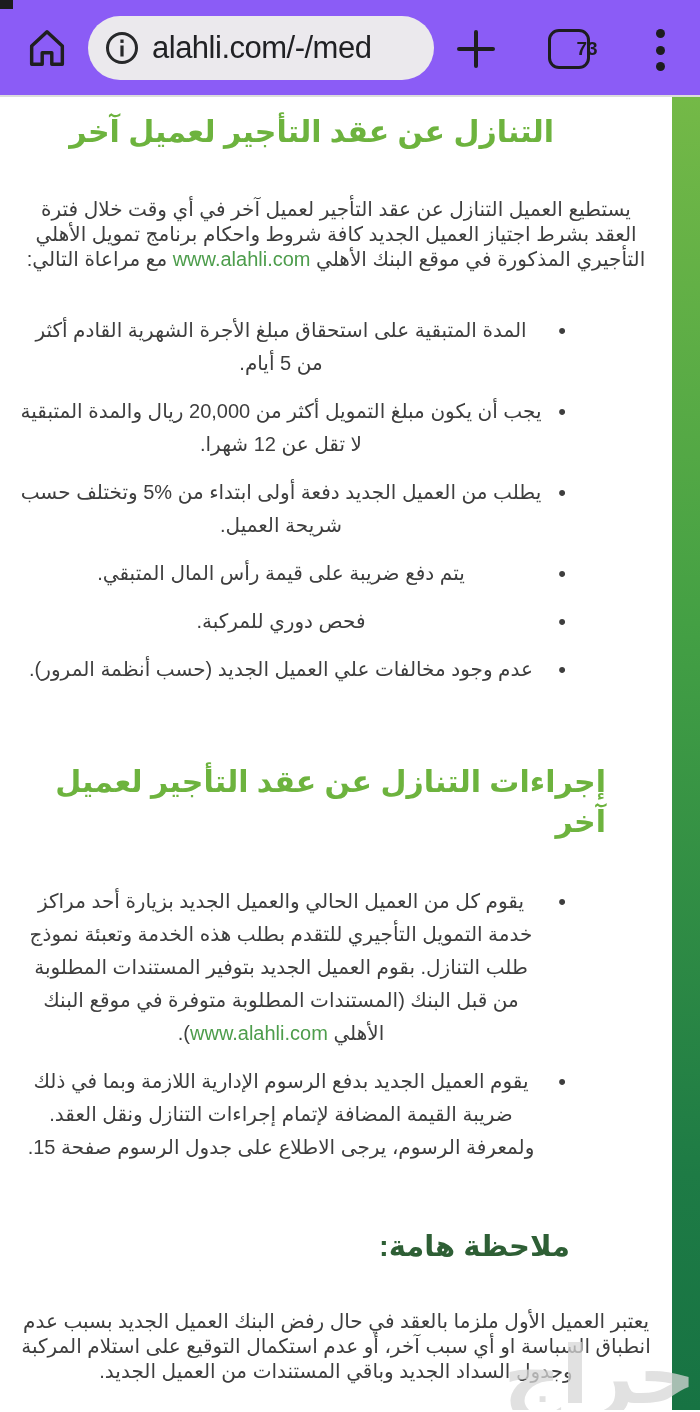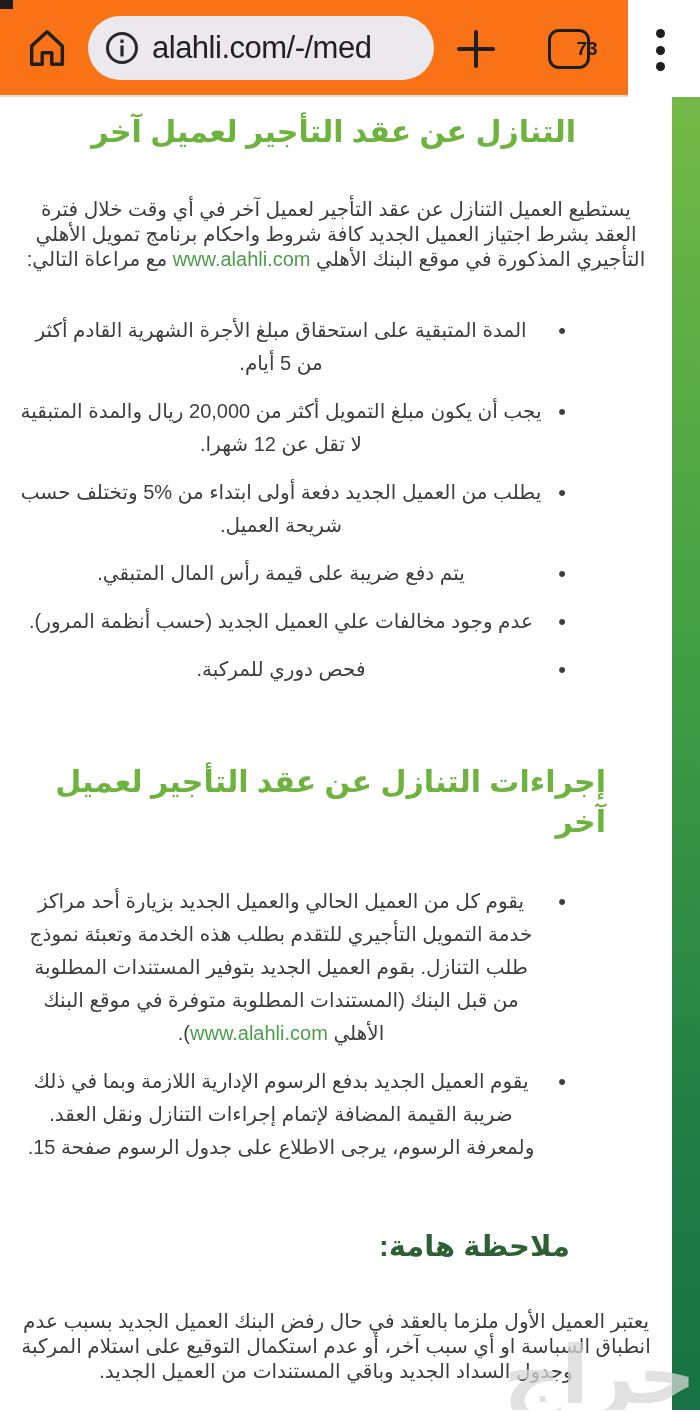--- a/index.html
+++ b/index.html
@@ -10,21 +10,21 @@
     --bar-mid:#44a044;
     --bar-low:#1e7b45;
     --bar-bottom:#177343;
   }
   *{box-sizing:border-box;margin:0;padding:0;}
   html,body{width:700px;height:1412px;overflow:hidden;background:#fff;
     font-family:"Liberation Sans","DejaVu Sans",sans-serif;}
   .screen{position:relative;width:700px;height:1412px;background:#fff;}
 
   
-  .toolbar{position:relative;width:628px;height:97px;background:#f97316;
+  .toolbar{position:relative;width:700px;height:97px;background:#8b5cf6;
     border-bottom:2px solid #dcdcdc;z-index:10;}
   .corner-artifact{position:absolute;left:0;top:0;width:13px;height:9px;background:#1c1c1e;}
   .home-btn{position:absolute;left:24px;top:25px;width:46px;height:46px;color:#1f1f1f;}
   .omnibox{position:absolute;left:88px;top:16px;width:346px;height:64px;
     background:#ebe9ed;border-radius:32px;display:flex;align-items:center;
     padding-left:17px;overflow:hidden;}
   .info-icon{flex:0 0 auto;width:34px;height:34px;color:#27282a;}
   .url-text{font-size:31px;color:#202124;margin-left:13px;white-space:nowrap;
     letter-spacing:-0.5px;}
   .newtab-btn{position:absolute;left:453px;top:26px;width:46px;height:46px;color:#1f1f1f;}
@@ -36,21 +36,21 @@
   .menu-btn i{width:9px;height:9px;border-radius:50%;background:#1d1d1f;}
 
   
   .content{position:relative;width:700px;height:1313px;background:#fff;
     direction:rtl;padding:0 44px 0 20px;overflow:hidden;color:#3e3e3e;}
   .accent-bar{position:absolute;top:0;right:0;width:28px;height:1313px;
     background:linear-gradient(180deg,var(--bar-top) 0%,var(--bar-mid) 40%,
       var(--bar-low) 82%,var(--bar-bottom) 100%);}
   h1.sec-heading,h2.sec-heading{color:var(--heading-green);font-size:30px;
     font-weight:bold;text-align:right;line-height:1.35;}
-  h1.sec-heading{margin:15px 80px 0 0;}
+  h1.sec-heading{margin:15px 102px 0 0;}
   h2.sec-heading{margin:76px 50px 0 0;}
   h3.note-heading{color:var(--note-green);font-size:29px;font-weight:bold;
     margin:64px 86px 0 0;line-height:1.3;}
   p.body-text{font-size:20px;line-height:25px;text-align:center;margin:44px 4px 0 0;}
   ul.body-list{list-style:none;margin:42px 88px 0 0;padding:0;}
   ul.body-list li{position:relative;padding-right:26px;font-size:20px;
     line-height:33px;text-align:center;margin-bottom:15px;}
   ul.body-list li::before{content:"\2022";position:absolute;right:2px;top:0;
     font-size:22px;color:#3e3e3e;}
   .link-green{color:var(--link-green);direction:ltr;unicode-bidi:embed;}
@@ -110,22 +110,22 @@
 
     <h1 class="sec-heading">التنازل عن عقد التأجير لعميل آخر</h1>
 
     <p class="body-text"><span>يستطيع العميل التنازل عن عقد التأجير لعميل آخر في أي وقت خلال فترة العقد بشرط اجتياز العميل الجديد كافة شروط واحكام برنامج تمويل الأهلي التأجيري المذكورة في موقع البنك الأهلي </span><span class="link-green">www.alahli.com</span><span> مع مراعاة التالي:</span></p>
 
     <ul class="body-list">
       <li>المدة المتبقية على استحقاق مبلغ الأجرة الشهرية القادم أكثر من 5 أيام.</li>
       <li>يجب أن يكون مبلغ التمويل أكثر من 20,000 ريال والمدة المتبقية لا تقل عن 12 شهرا.</li>
       <li>يطلب من العميل الجديد دفعة أولى ابتداء من %5 وتختلف حسب شريحة العميل.</li>
       <li>يتم دفع ضريبة على قيمة رأس المال المتبقي.</li>
+      <li>فحص دوري للمركبة.</li>
       <li>عدم وجود مخالفات علي العميل الجديد (حسب أنظمة المرور).</li>
-      <li>فحص دوري للمركبة.</li>
     </ul>
 
     <h2 class="sec-heading">إجراءات التنازل عن عقد التأجير لعميل آخر</h2>
 
     <ul class="body-list">
       <li><span>يقوم كل من العميل الحالي والعميل الجديد بزيارة أحد مراكز خدمة التمويل التأجيري للتقدم بطلب هذه الخدمة وتعبئة نموذج طلب التنازل. بقوم العميل الجديد بتوفير المستندات المطلوبة من قبل البنك (المستندات المطلوبة متوفرة في موقع البنك الأهلي </span><span class="link-green">www.alahli.com</span><span>).</span></li>
       <li>يقوم العميل الجديد بدفع الرسوم الإدارية اللازمة وبما في ذلك ضريبة القيمة المضافة لإتمام إجراءات التنازل ونقل العقد. ولمعرفة الرسوم، يرجى الاطلاع على جدول الرسوم صفحة 15.</li>
     </ul>
 
     <h3 class="note-heading">ملاحظة هامة:</h3>

